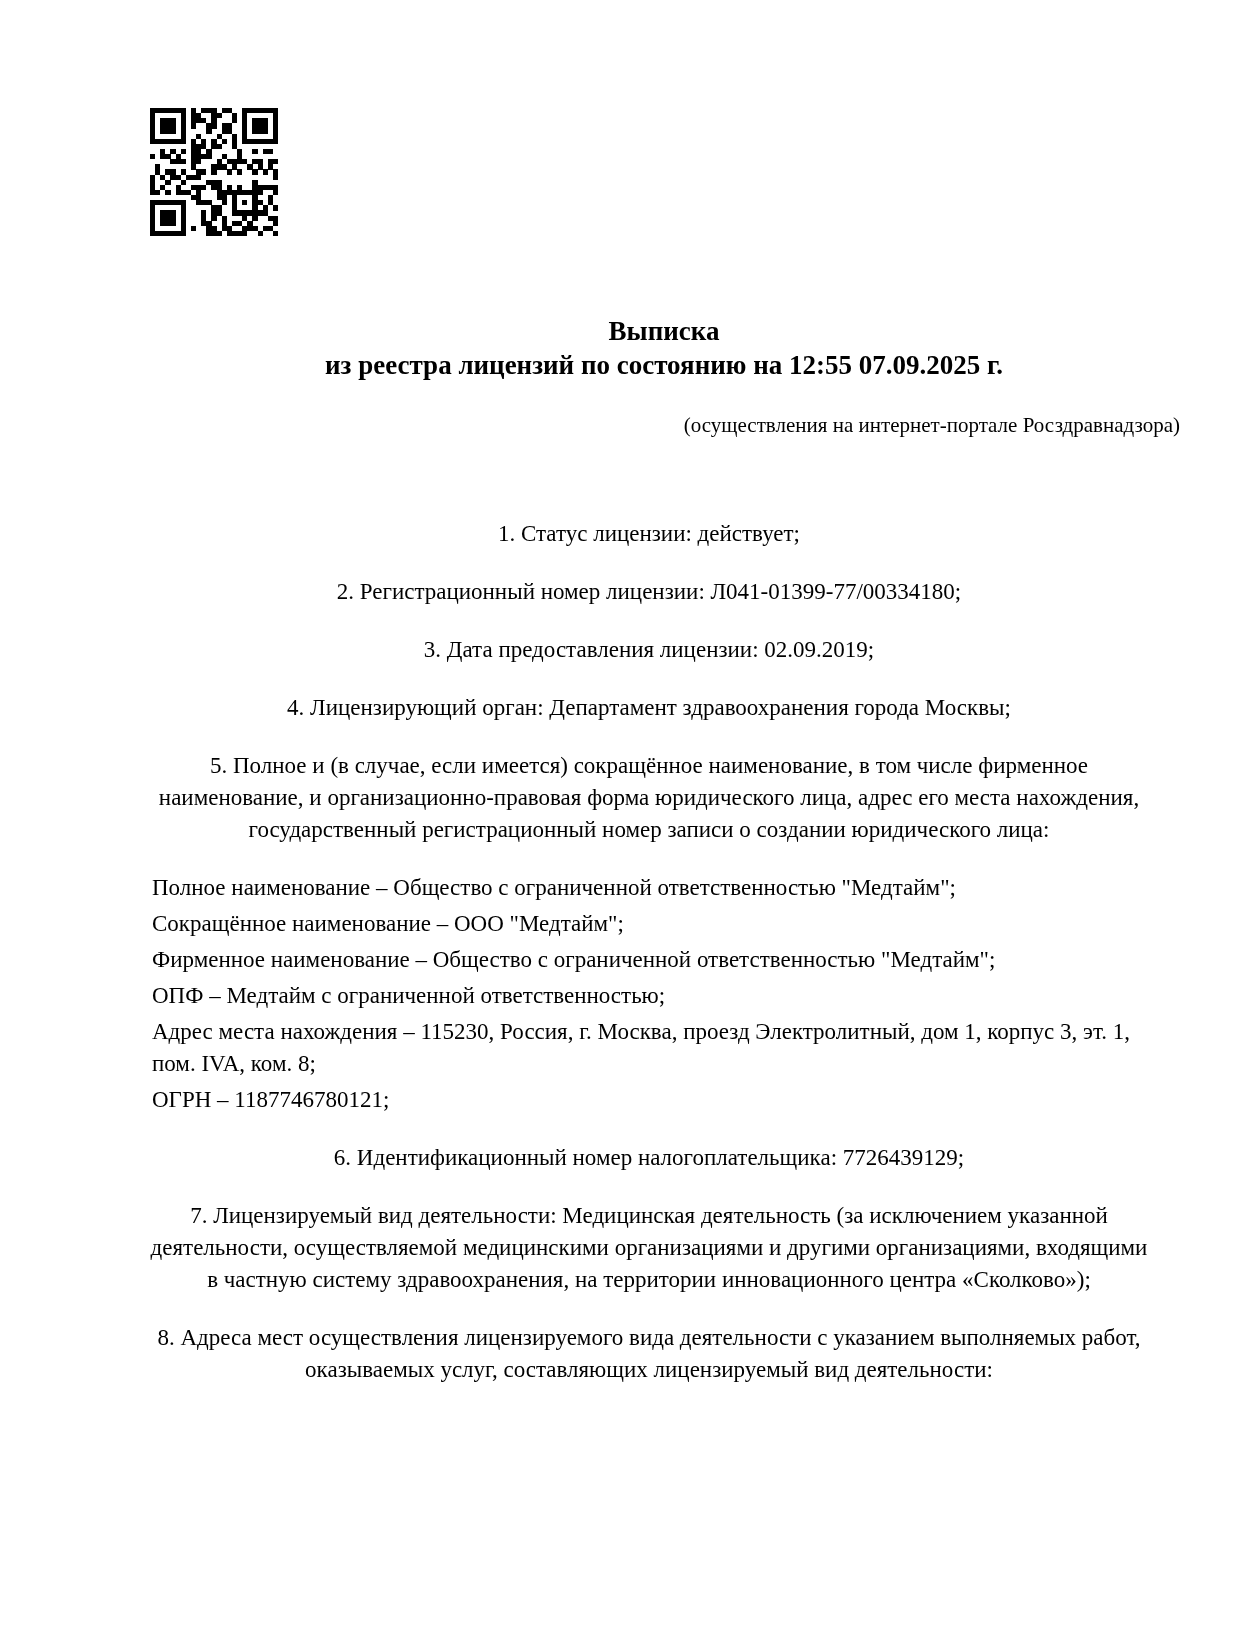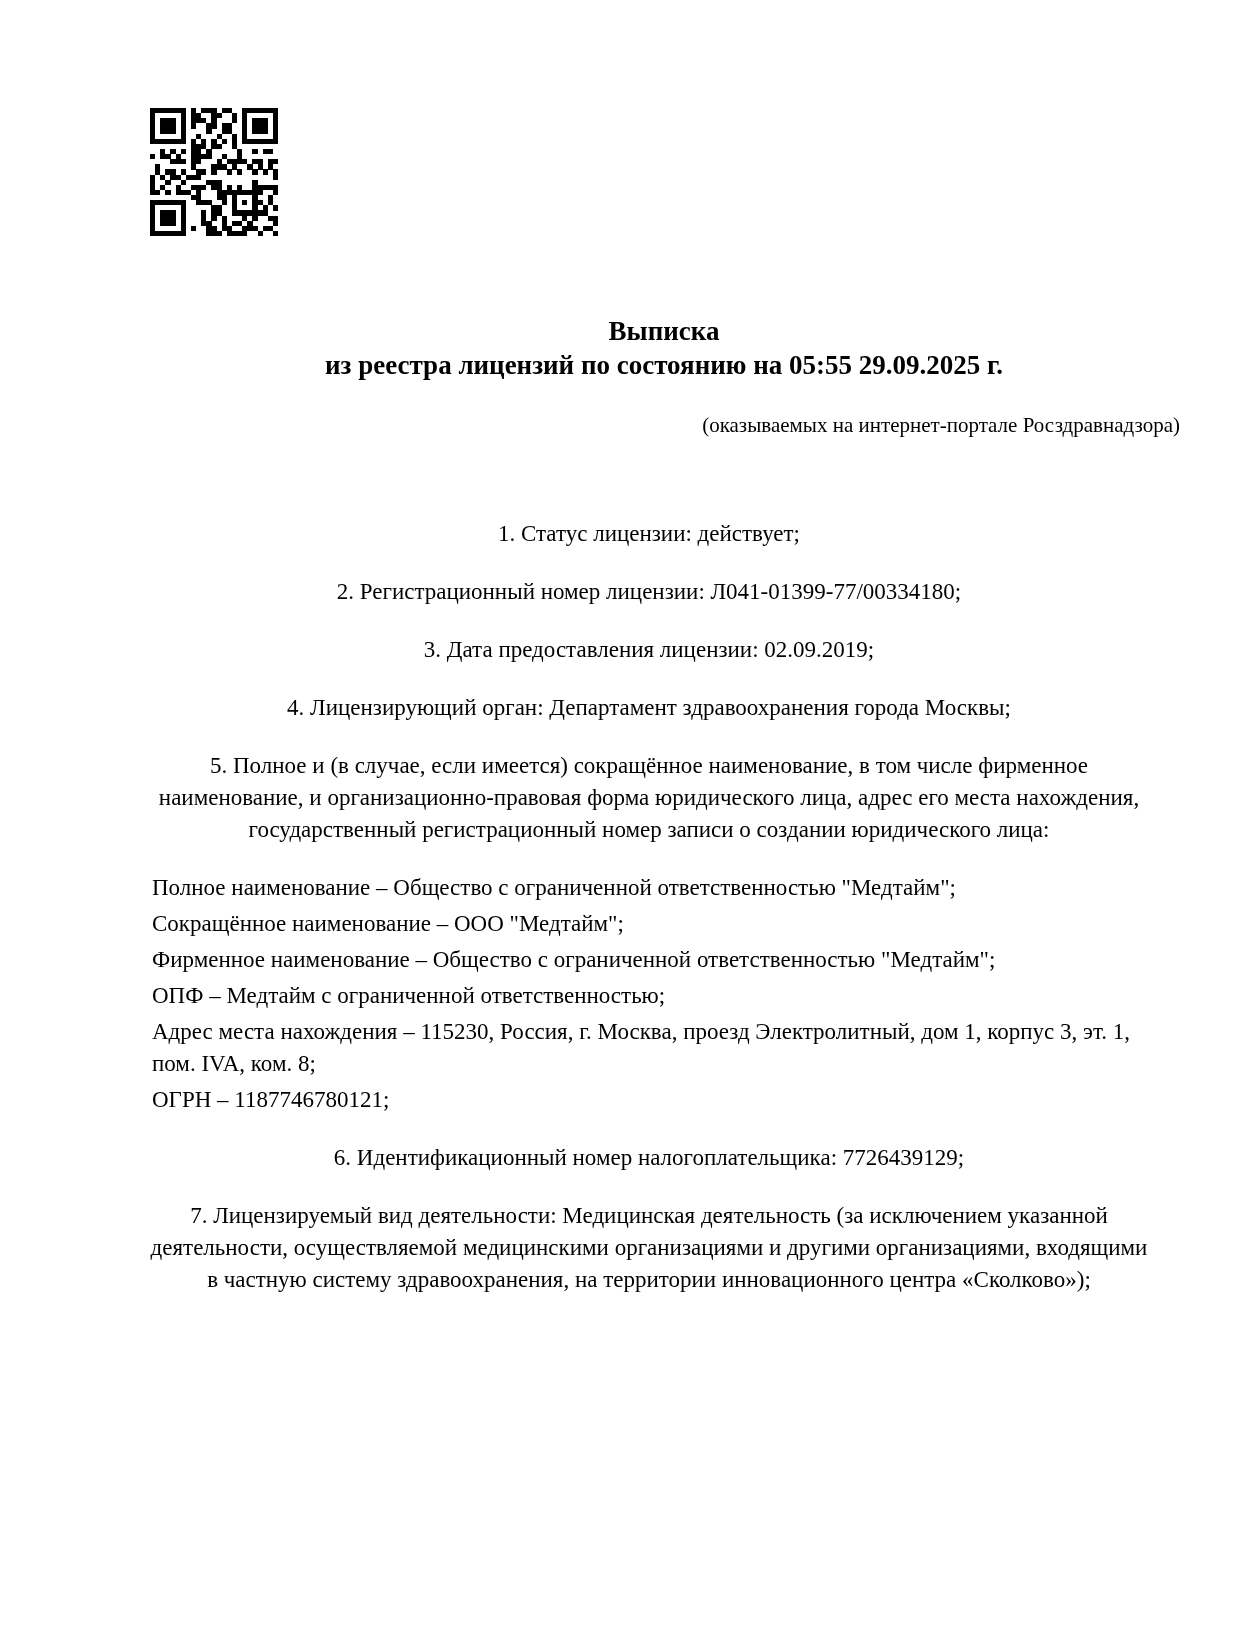--- a/index.html
+++ b/index.html
@@ -367,38 +367,39 @@
         <rect x="16" y="24" width="1.02" height="1.02" fill="#000"></rect>
         <rect x="17" y="24" width="1.02" height="1.02" fill="#000"></rect>
         <rect x="18" y="24" width="1.02" height="1.02" fill="#000"></rect>
         <rect x="21" y="24" width="1.02" height="1.02" fill="#000"></rect>
         <rect x="24" y="24" width="1.02" height="1.02" fill="#000"></rect>
       </svg>
   </div>
 
   <div class="title-block">
     <div>Выписка</div>
-    <div>из реестра лицензий по состоянию на 05:55 29.09.2025 г.</div>
+    <div>из реестра лицензий по состоянию на 12:55 07.09.2025 г.</div>
   </div>
 
-  <div class="formed-note">(оказываемых на интернет-портале Росздравнадзора)</div>
+  <div class="formed-note">(осуществления на интернет-портале Росздравнадзора)</div>
 
   <div class="doc-body">
     <p class="item">1. Статус лицензии: действует;</p>
     <p class="item">2. Регистрационный номер лицензии: Л041-01399-77/00334180;</p>
     <p class="item">3. Дата предоставления лицензии: 02.09.2019;</p>
     <p class="item">4. Лицензирующий орган: Департамент здравоохранения города Москвы;</p>
     <p class="item">5. Полное и (в случае, если имеется) сокращённое наименование, в том числе фирменное наименование, и организационно-правовая форма юридического лица, адрес его места нахождения, государственный регистрационный номер записи о создании юридического лица:</p>
 
     <div class="company-block">
       <p>Полное наименование – Общество с ограниченной ответственностью "Медтайм";</p>
       <p>Сокращённое наименование – ООО "Медтайм";</p>
       <p>Фирменное наименование – Общество с ограниченной ответственностью "Медтайм";</p>
       <p>ОПФ – Медтайм с ограниченной ответственностью;</p>
       <p>Адрес места нахождения – 115230, Россия, г. Москва, проезд Электролитный, дом 1, корпус 3, эт. 1, пом. IVA, ком. 8;</p>
       <p>ОГРН – 1187746780121;</p>
     </div>
 
     <p class="item">6. Идентификационный номер налогоплательщика: 7726439129;</p>
     <p class="item">7. Лицензируемый вид деятельности: Медицинская деятельность (за исключением указанной деятельности, осуществляемой медицинскими организациями и другими организациями, входящими в частную систему здравоохранения, на территории инновационного центра «Сколково»);</p>
+    <p class="item">8. Адреса мест осуществления лицензируемого вида деятельности с указанием выполняемых работ, оказываемых услуг, составляющих лицензируемый вид деятельности:</p>
   </div>
 
 </div>
 
 </body></html>

